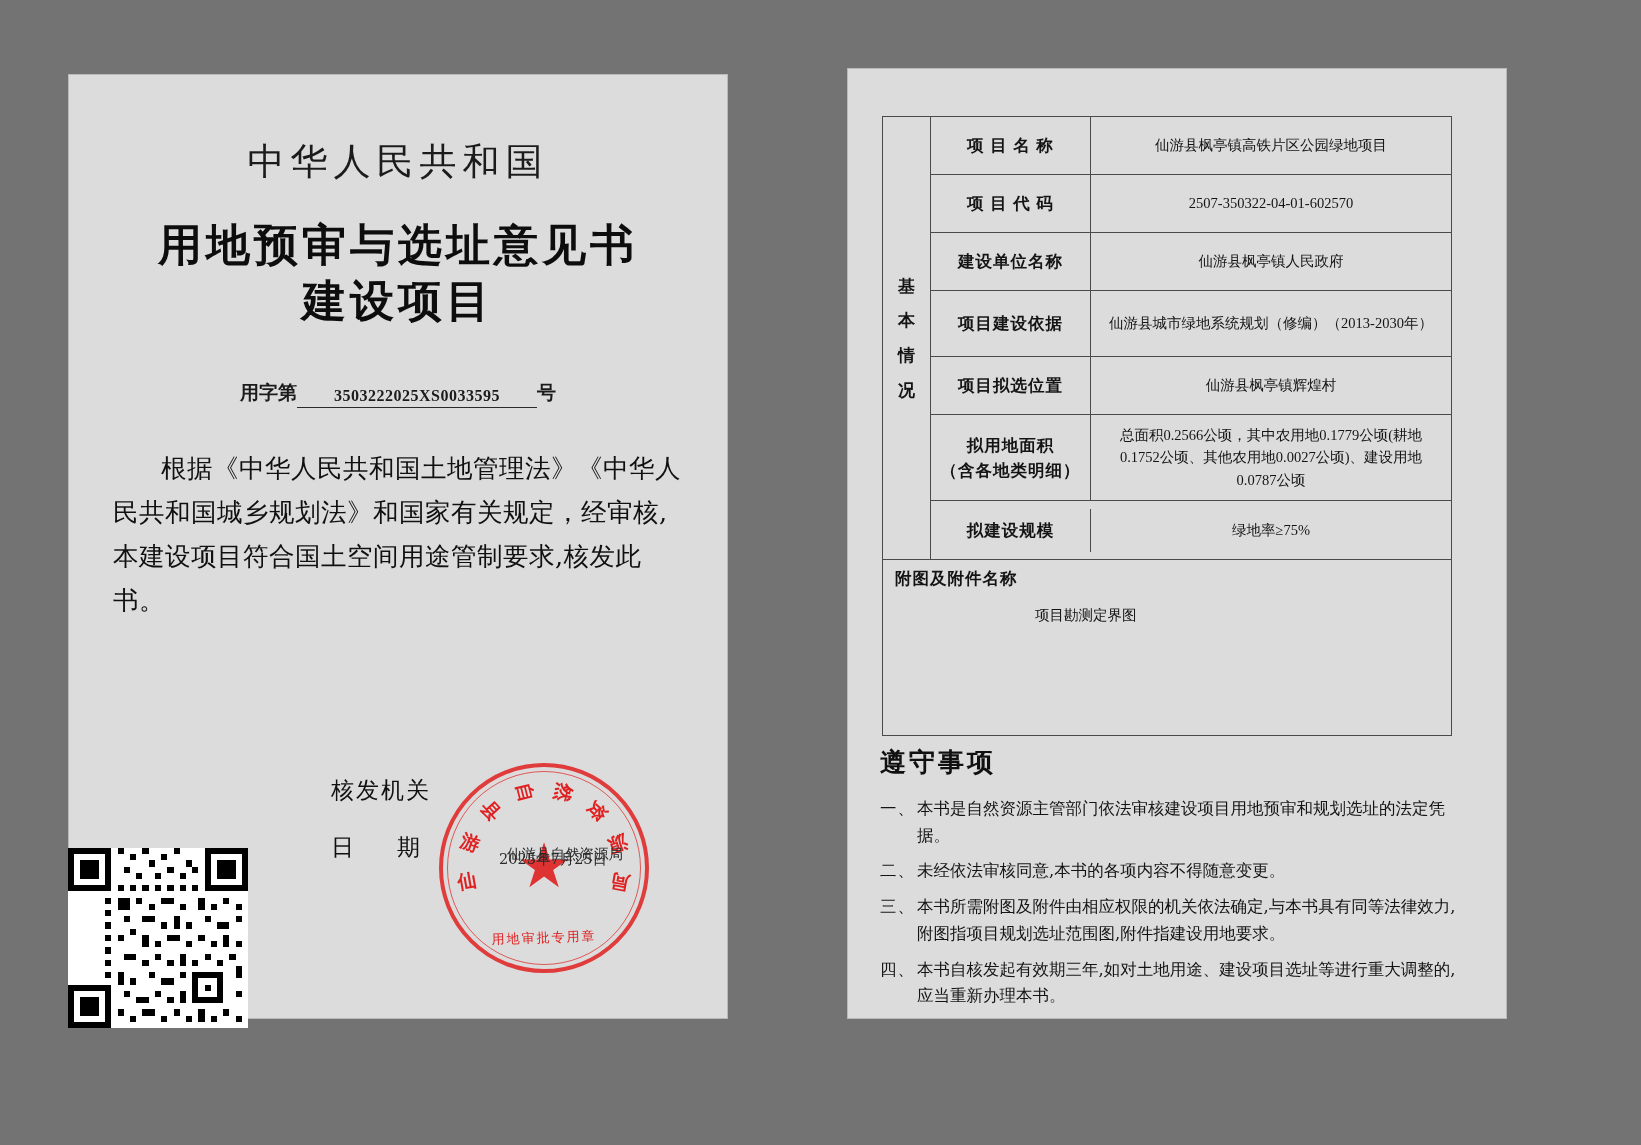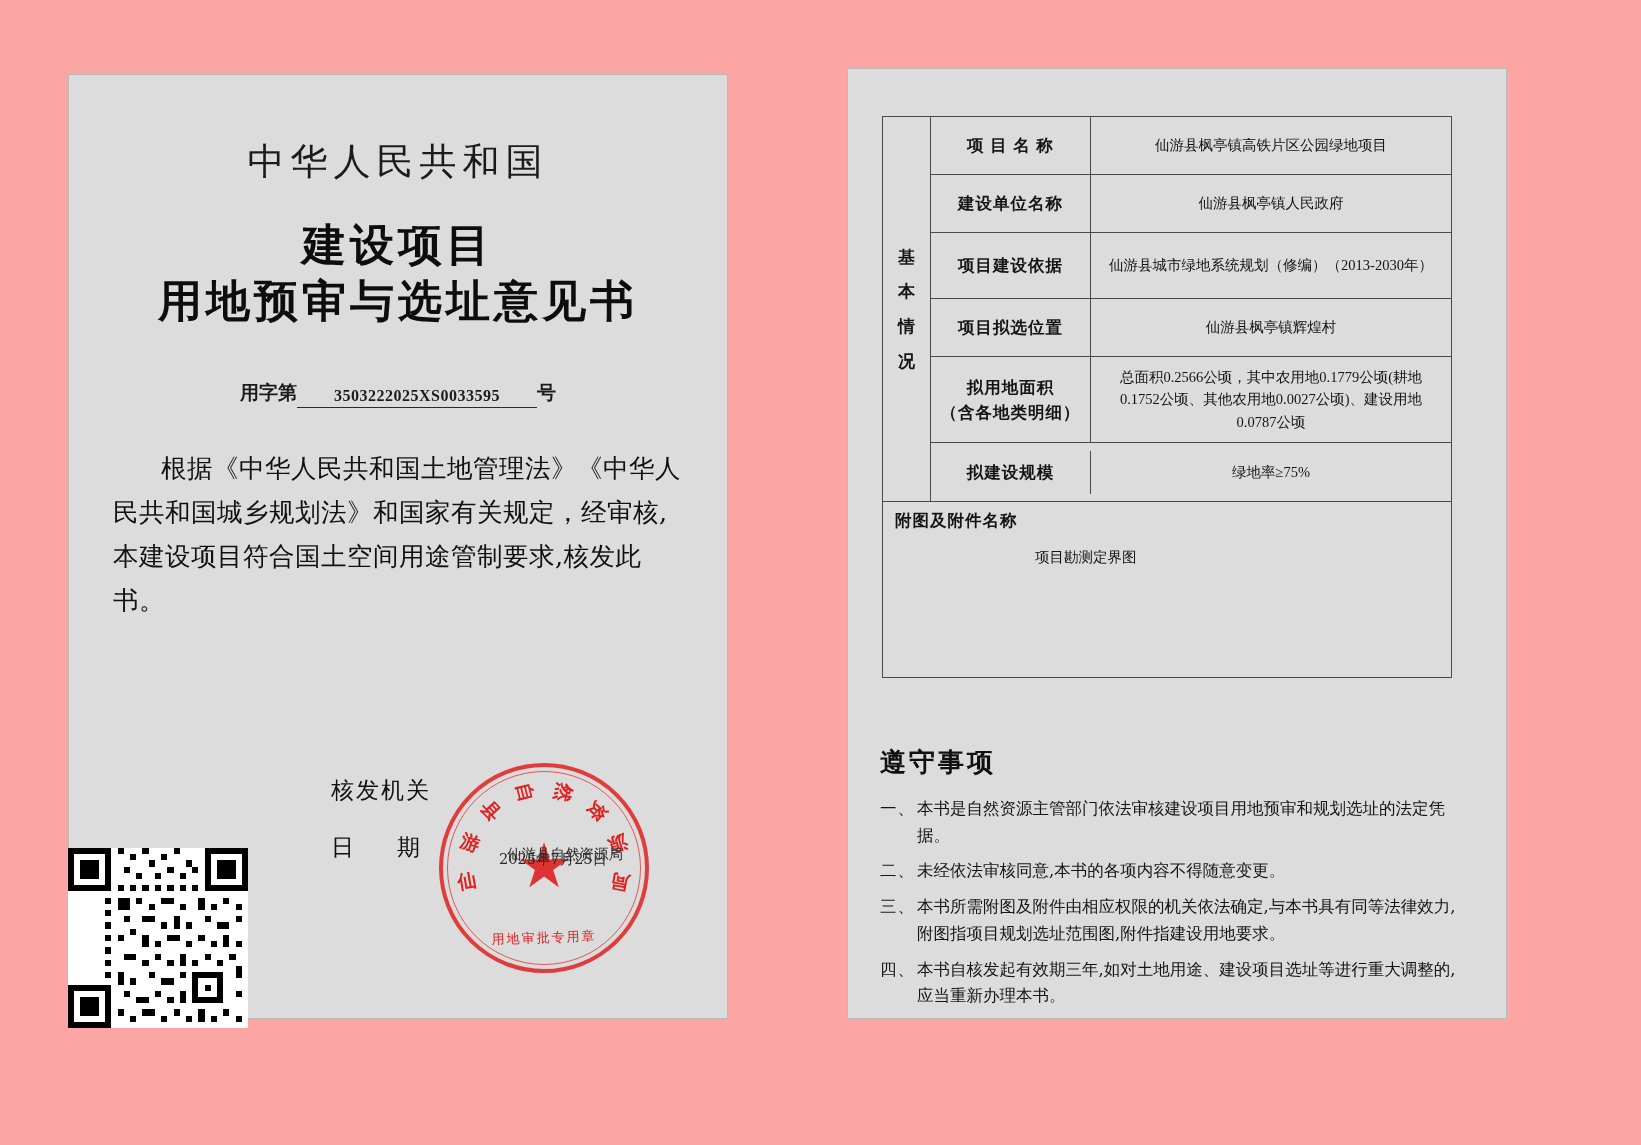--- a/index.html
+++ b/index.html
@@ -5,21 +5,21 @@
   html, body {
     margin: 0;
     padding: 0;
     background: #ffffff;
     font-family: "Liberation Sans", sans-serif;
   }
   #page {
     position: relative;
     width: 1641px;
     height: 1145px;
-    background: #fca5a5;
+    background: #737373;
     overflow: hidden;
   }
 
   
   .sheet {
     position: absolute;
     background: #dcdcdc;
     border: 1px solid #b9b9b9;
     box-sizing: border-box;
   }
@@ -316,22 +316,22 @@
 </head>
 <body>
 
 <div id="page">
 
   <div id="left-sheet" class="sheet">
 
     <div class="cert-country">中华人民共和国</div>
 
     <div class="cert-title">
+      <div>用地预审与选址意见书</div>
       <div>建设项目</div>
-      <div>用地预审与选址意见书</div>
     </div>
 
     <div class="cert-no-row">
       <span class="lbl">用字第</span>
       <span class="cert-no-blank">3503222025XS0033595</span>
       <span class="suffix">号</span>
     </div>
 
     <div class="cert-body">根据《中华人民共和国土地管理法》《中华人民共和国城乡规划法》和国家有关规定，经审核,本建设项目符合国土空间用途管制要求,核发此书。</div>
 
@@ -486,20 +486,24 @@
       <div class="tbl-sidecol">
         <div class="vtext">基<br>本<br>情<br>况</div>
       </div>
       <div class="tbl-rows">
 
         <div class="trow r-name">
           <div class="tlabel">项 目 名 称</div>
           <div class="tvalue">仙游县枫亭镇高铁片区公园绿地项目</div>
         </div>
 
+        <div class="trow r-code">
+          <div class="tlabel">项 目 代 码</div>
+          <div class="tvalue">2507-350322-04-01-602570</div>
+        </div>
 
         <div class="trow r-unit">
           <div class="tlabel">建设单位名称</div>
           <div class="tvalue">仙游县枫亭镇人民政府</div>
         </div>
 
         <div class="trow r-basis">
           <div class="tlabel">项目建设依据</div>
           <div class="tvalue">仙游县城市绿地系统规划（修编）（2013-2030年）</div>
         </div>

